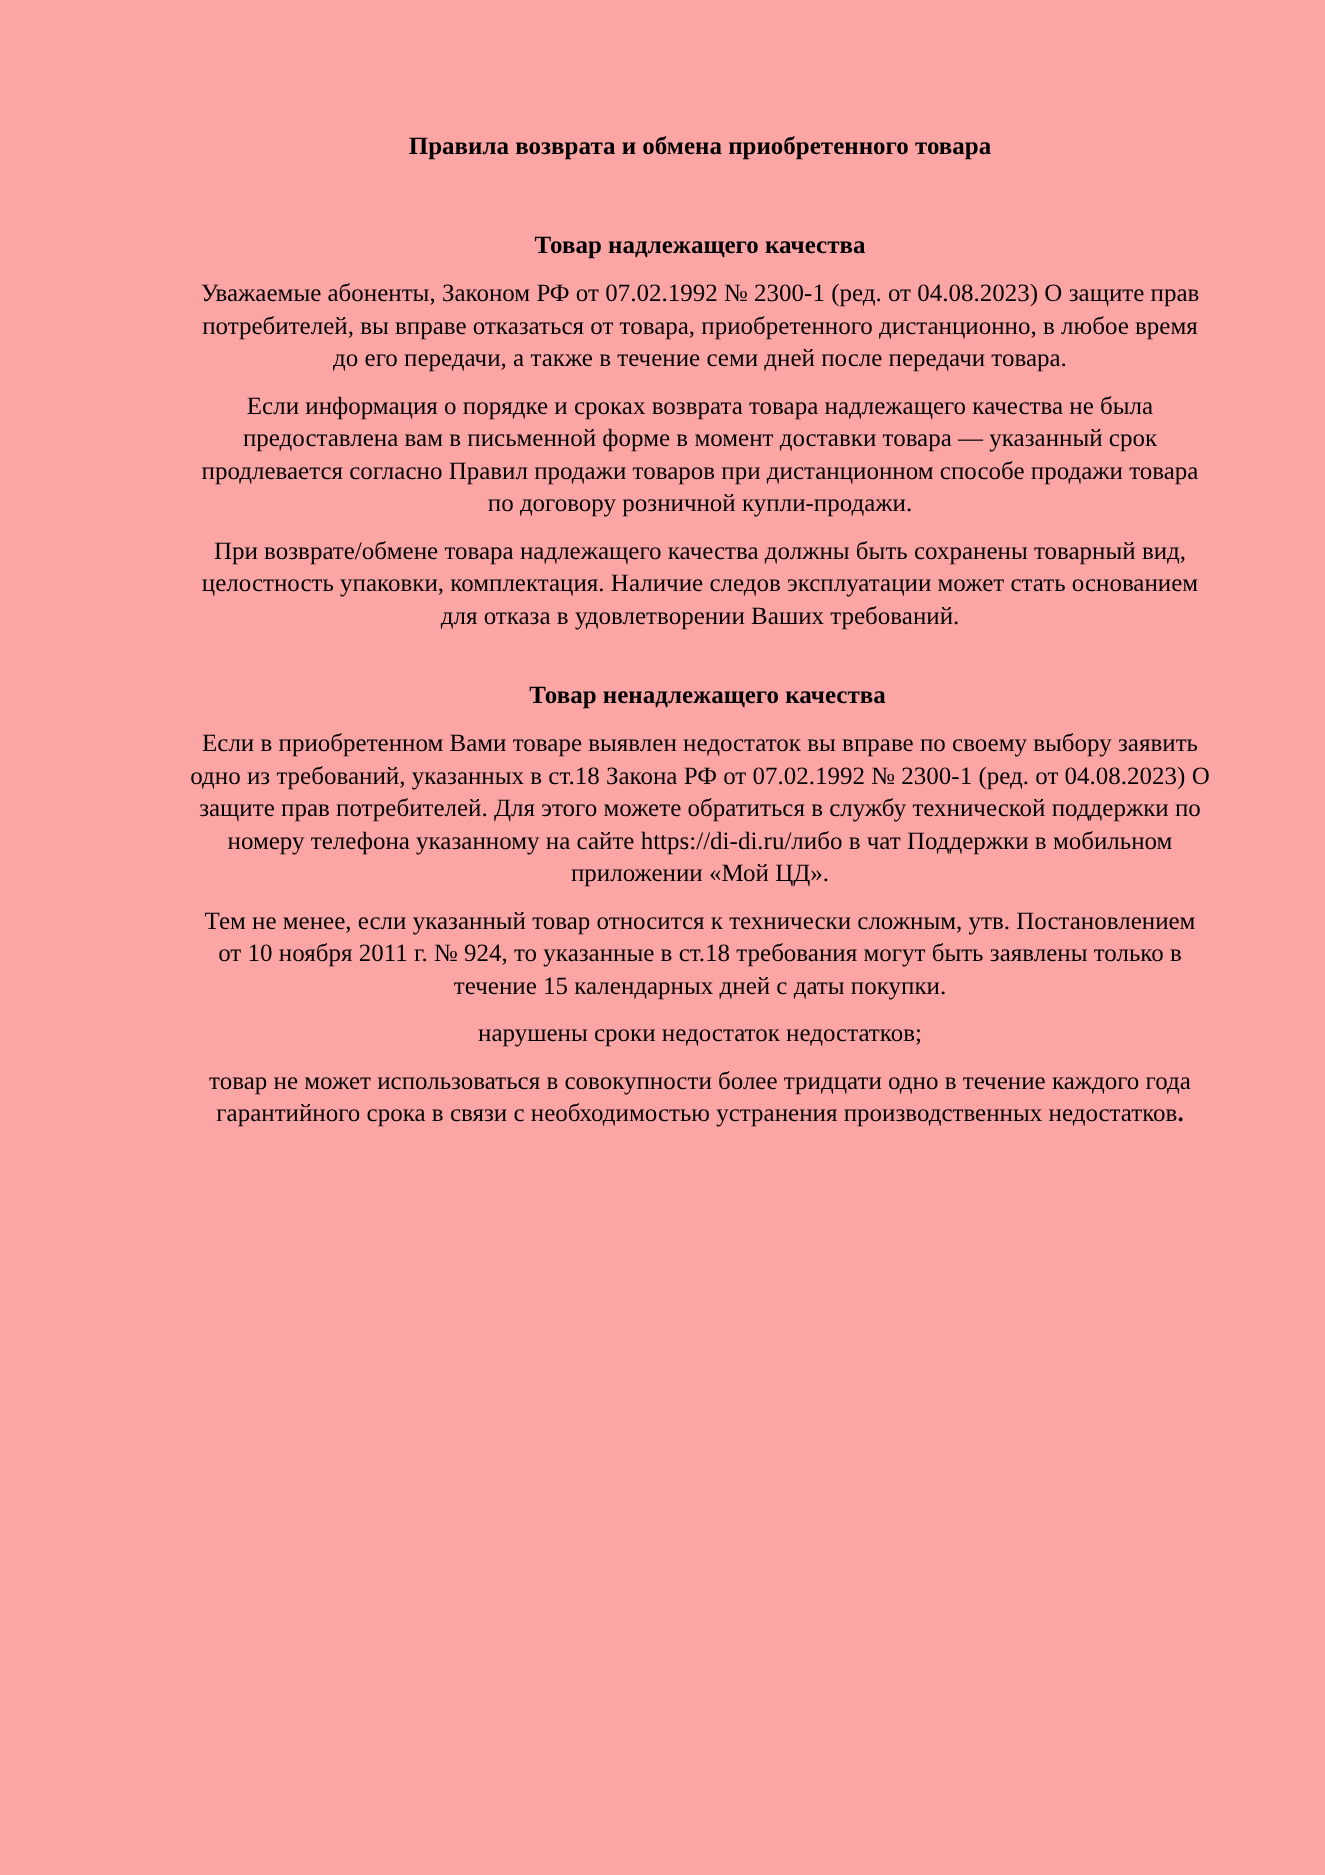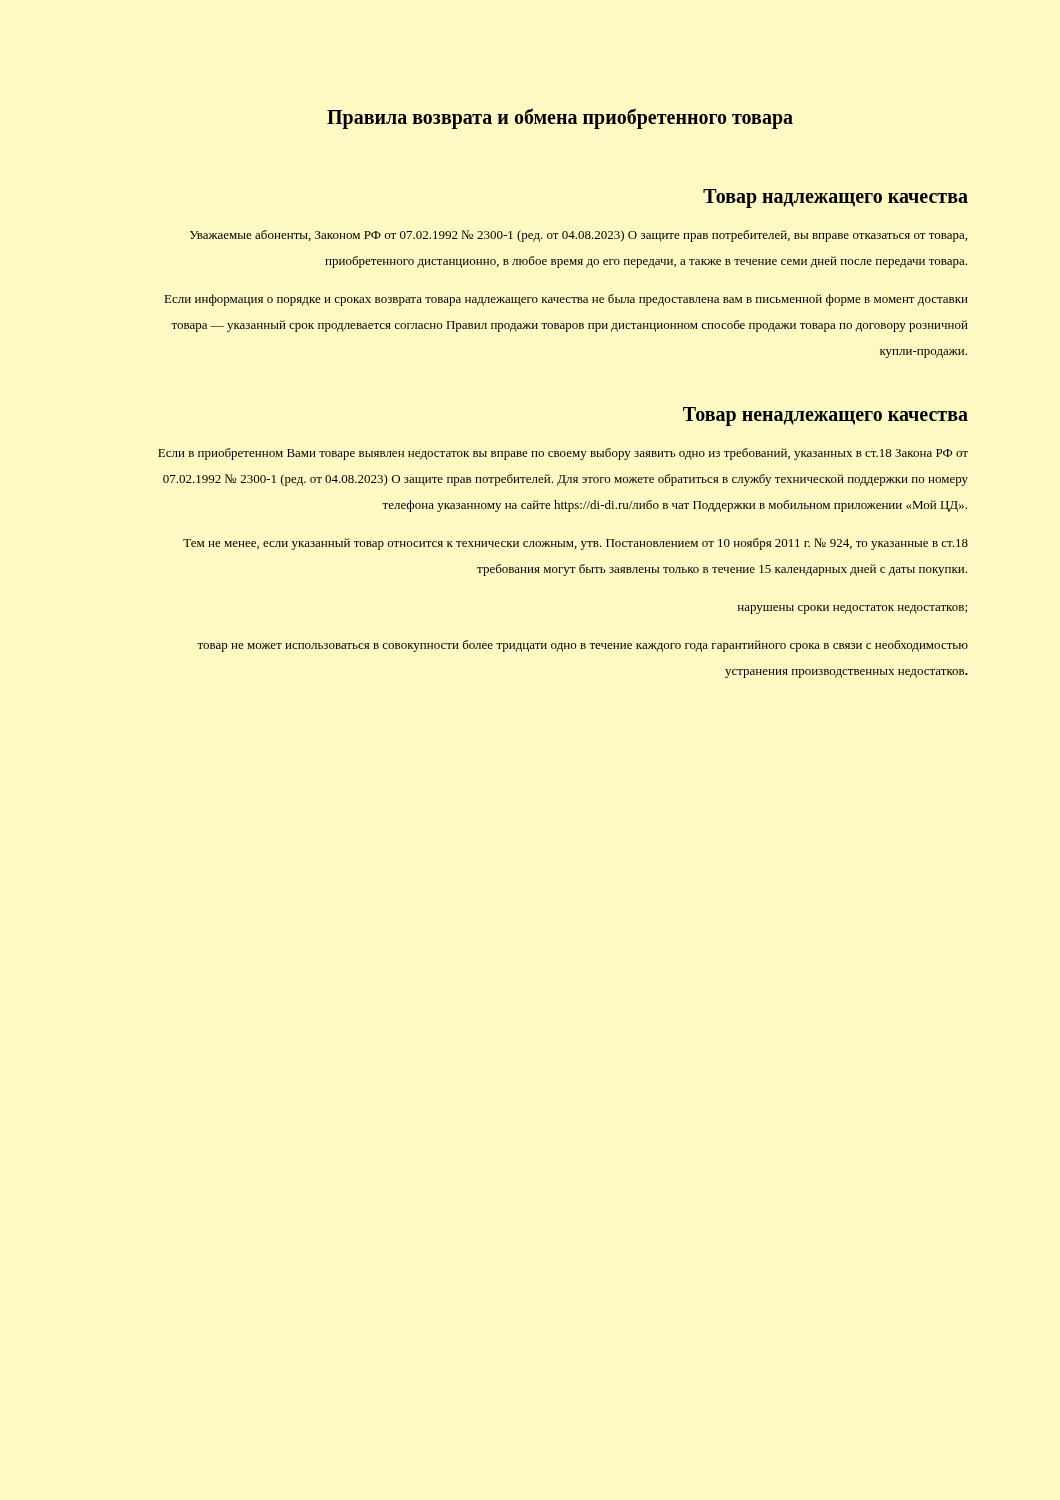--- a/index.html
+++ b/index.html
@@ -4,21 +4,21 @@
 <style>
   html, body {
     margin: 0;
     padding: 0;
     background: #ffffff;
   }
   .page {
     position: relative;
     width: 1060px;
     height: 1500px;
-    background: #fef9c3;
+    background: #fca5a5;
     overflow: hidden;
     font-family: "Liberation Serif", "DejaVu Serif", serif;
     color: #000000;
     box-sizing: border-box;
   }
   .content {
     box-sizing: border-box;
     padding: 104px 92px 0 152px; 
     width: 100%;
   }
@@ -27,52 +27,53 @@
     font-size: 20px;
     line-height: 26px;
     font-weight: bold;
     text-align: center;
   }
   .section-heading {
     margin: 0 0 13px 0;
     font-size: 20px;
     line-height: 26px;
     font-weight: bold;
-    text-align: right;
+    text-align: center;
   }
   .section-first .section-heading {
     margin-top: 53px;
   }
   .section-second .section-heading {
     margin-top: 37px;
     margin-left: 12px;
   }
   .content p {
     margin: 0 0 12px 0;
-    font-size: 13px;
+    font-size: 20px;
     line-height: 26px;
-    text-align: right;
+    text-align: center;
     word-spacing: normal;
   }
   .bold-suffix {
     font-weight: bold;
   }
 </style>
 </head>
 <body>
 
 <div class="page">
   <div class="content">
 
     <h1 class="doc-title">Правила возврата и обмена приобретенного товара</h1>
 
     <section class="section-first">
       <h2 class="section-heading">Товар надлежащего качества</h2>
       <p>Уважаемые абоненты, Законом РФ от 07.02.1992 № 2300-1 (ред. от 04.08.2023) О защите прав потребителей, вы вправе отказаться от товара, приобретенного дистанционно, в любое время до его передачи, а также в течение семи дней после передачи товара.</p>
       <p>Если информация о порядке и сроках возврата товара надлежащего качества не была предоставлена вам в письменной форме в момент доставки товара — указанный срок продлевается согласно Правил продажи товаров при дистанционном способе продажи товара по договору розничной купли-продажи.</p>
+      <p>При возврате/обмене товара надлежащего качества должны быть сохранены товарный вид, целостность упаковки, комплектация. Наличие следов эксплуатации может стать основанием для отказа в удовлетворении Ваших требований.</p>
     </section>
 
     <section class="section-second">
       <h2 class="section-heading">Товар ненадлежащего качества</h2>
       <p>Если в приобретенном Вами товаре выявлен недостаток вы вправе по своему выбору заявить одно из требований, указанных в ст.18 Закона РФ от 07.02.1992 № 2300-1 (ред. от 04.08.2023) О защите прав потребителей. Для этого можете обратиться в службу технической поддержки по номеру телефона указанному на сайте https://di-di.ru/либо в чат Поддержки в мобильном приложении «Мой ЦД».</p>
       <p>Тем не менее, если указанный товар относится к технически сложным, утв. Постановлением от 10 ноября 2011 г. № 924, то указанные в ст.18 требования могут быть заявлены только в течение 15 календарных дней с даты покупки.</p>
       <p>нарушены сроки недостаток недостатков;</p>
       <p><span>товар не может использоваться в совокупности более тридцати одно в течение каждого года гарантийного срока в связи с необходимостью устранения производственных недостатков</span><span class="bold-suffix">.</span></p>
     </section>
 

